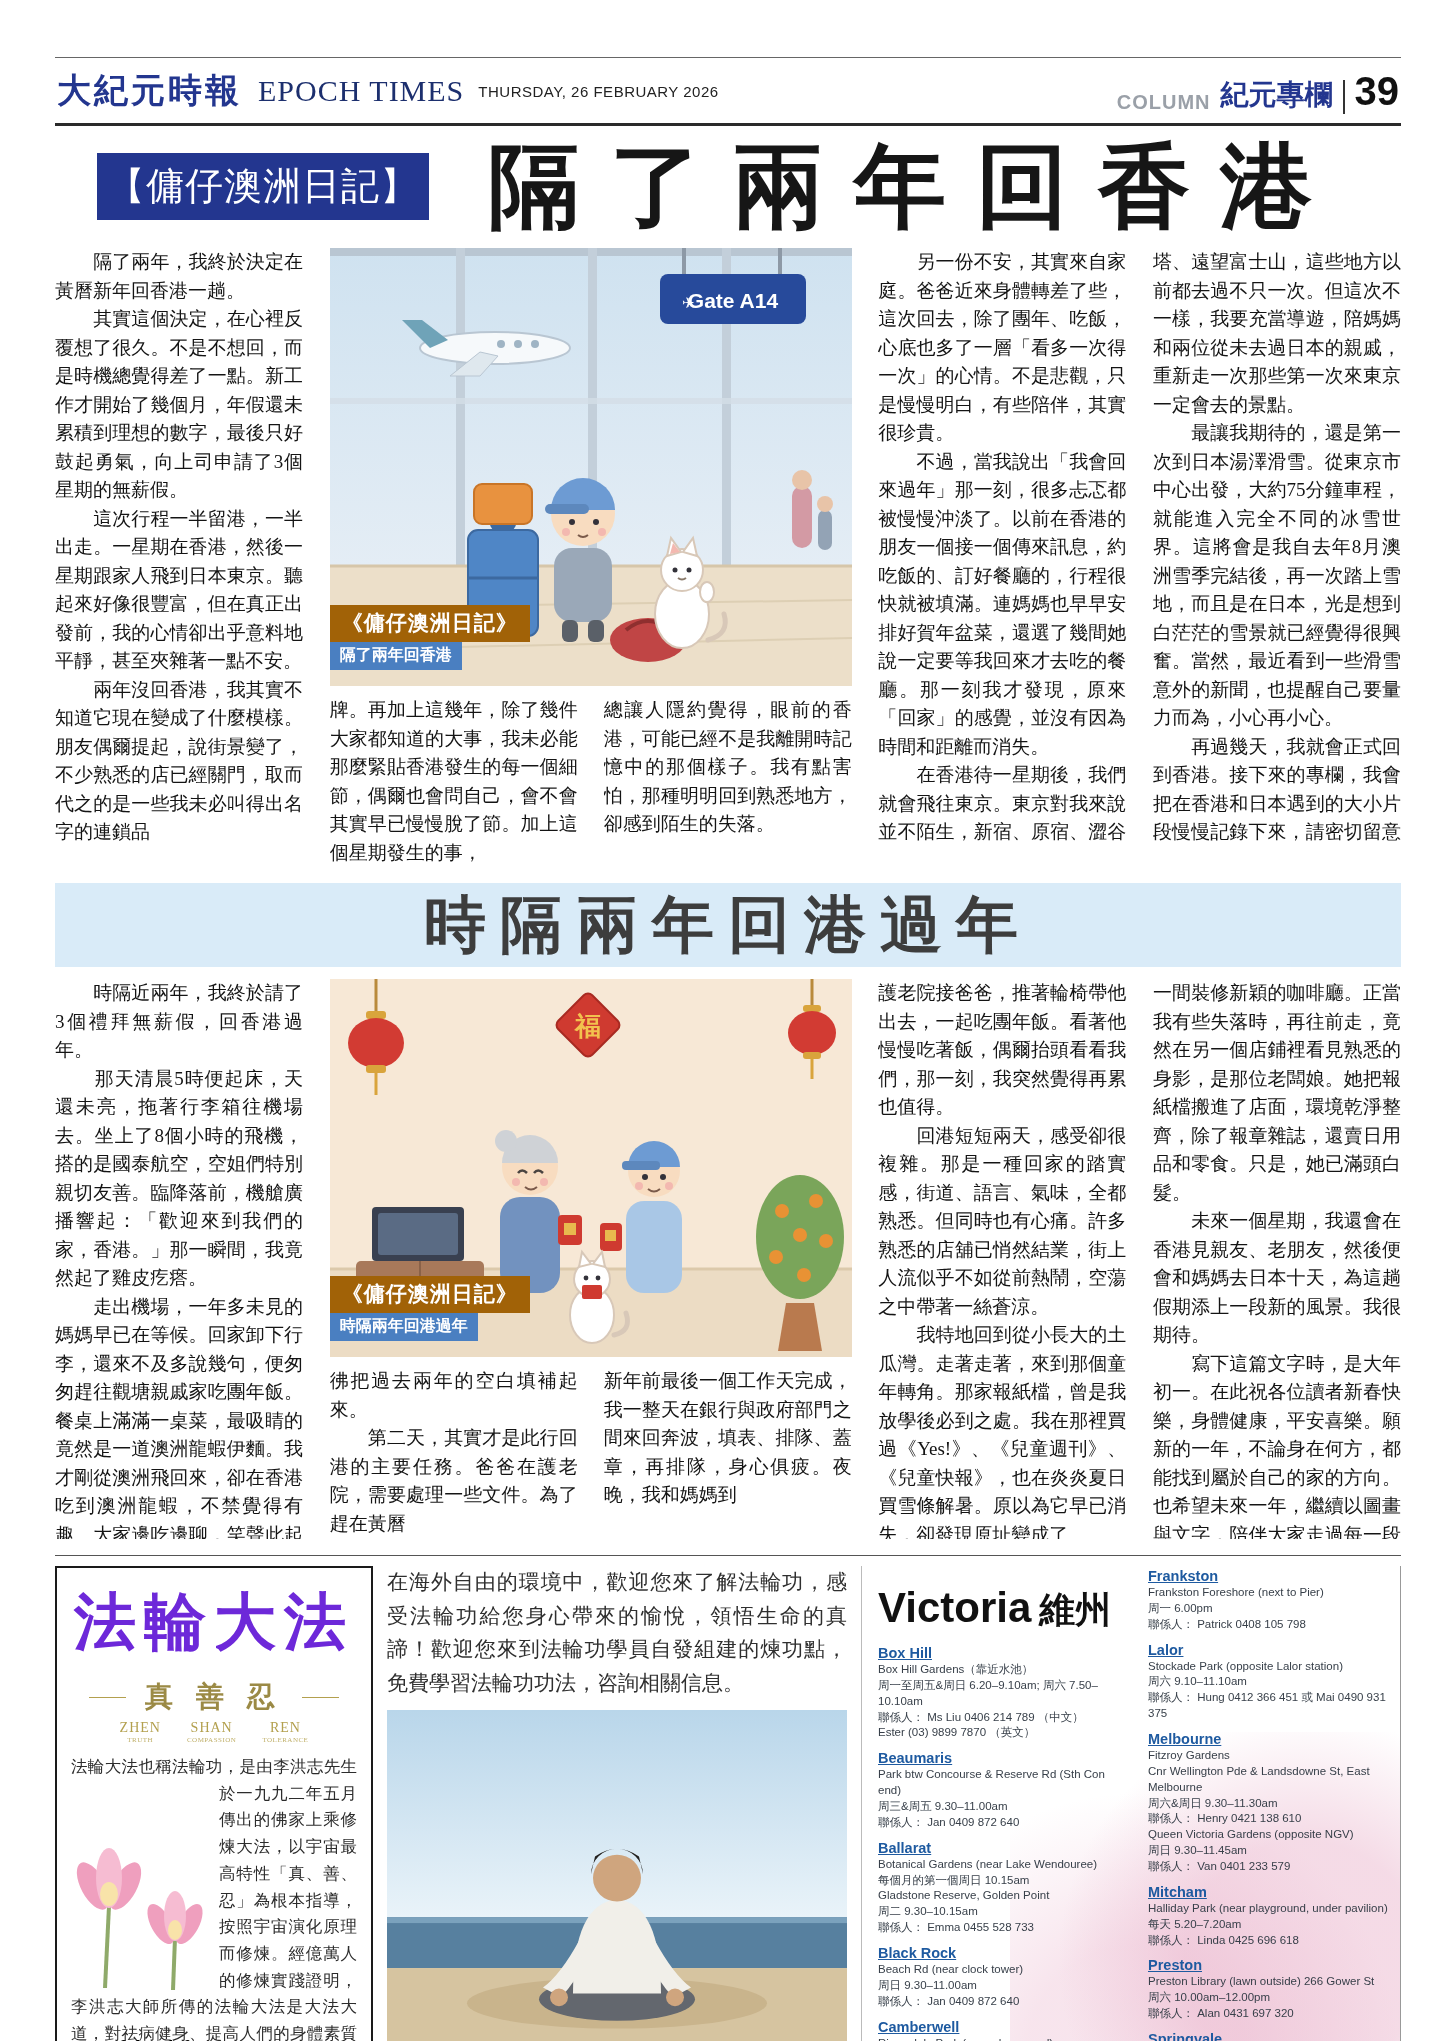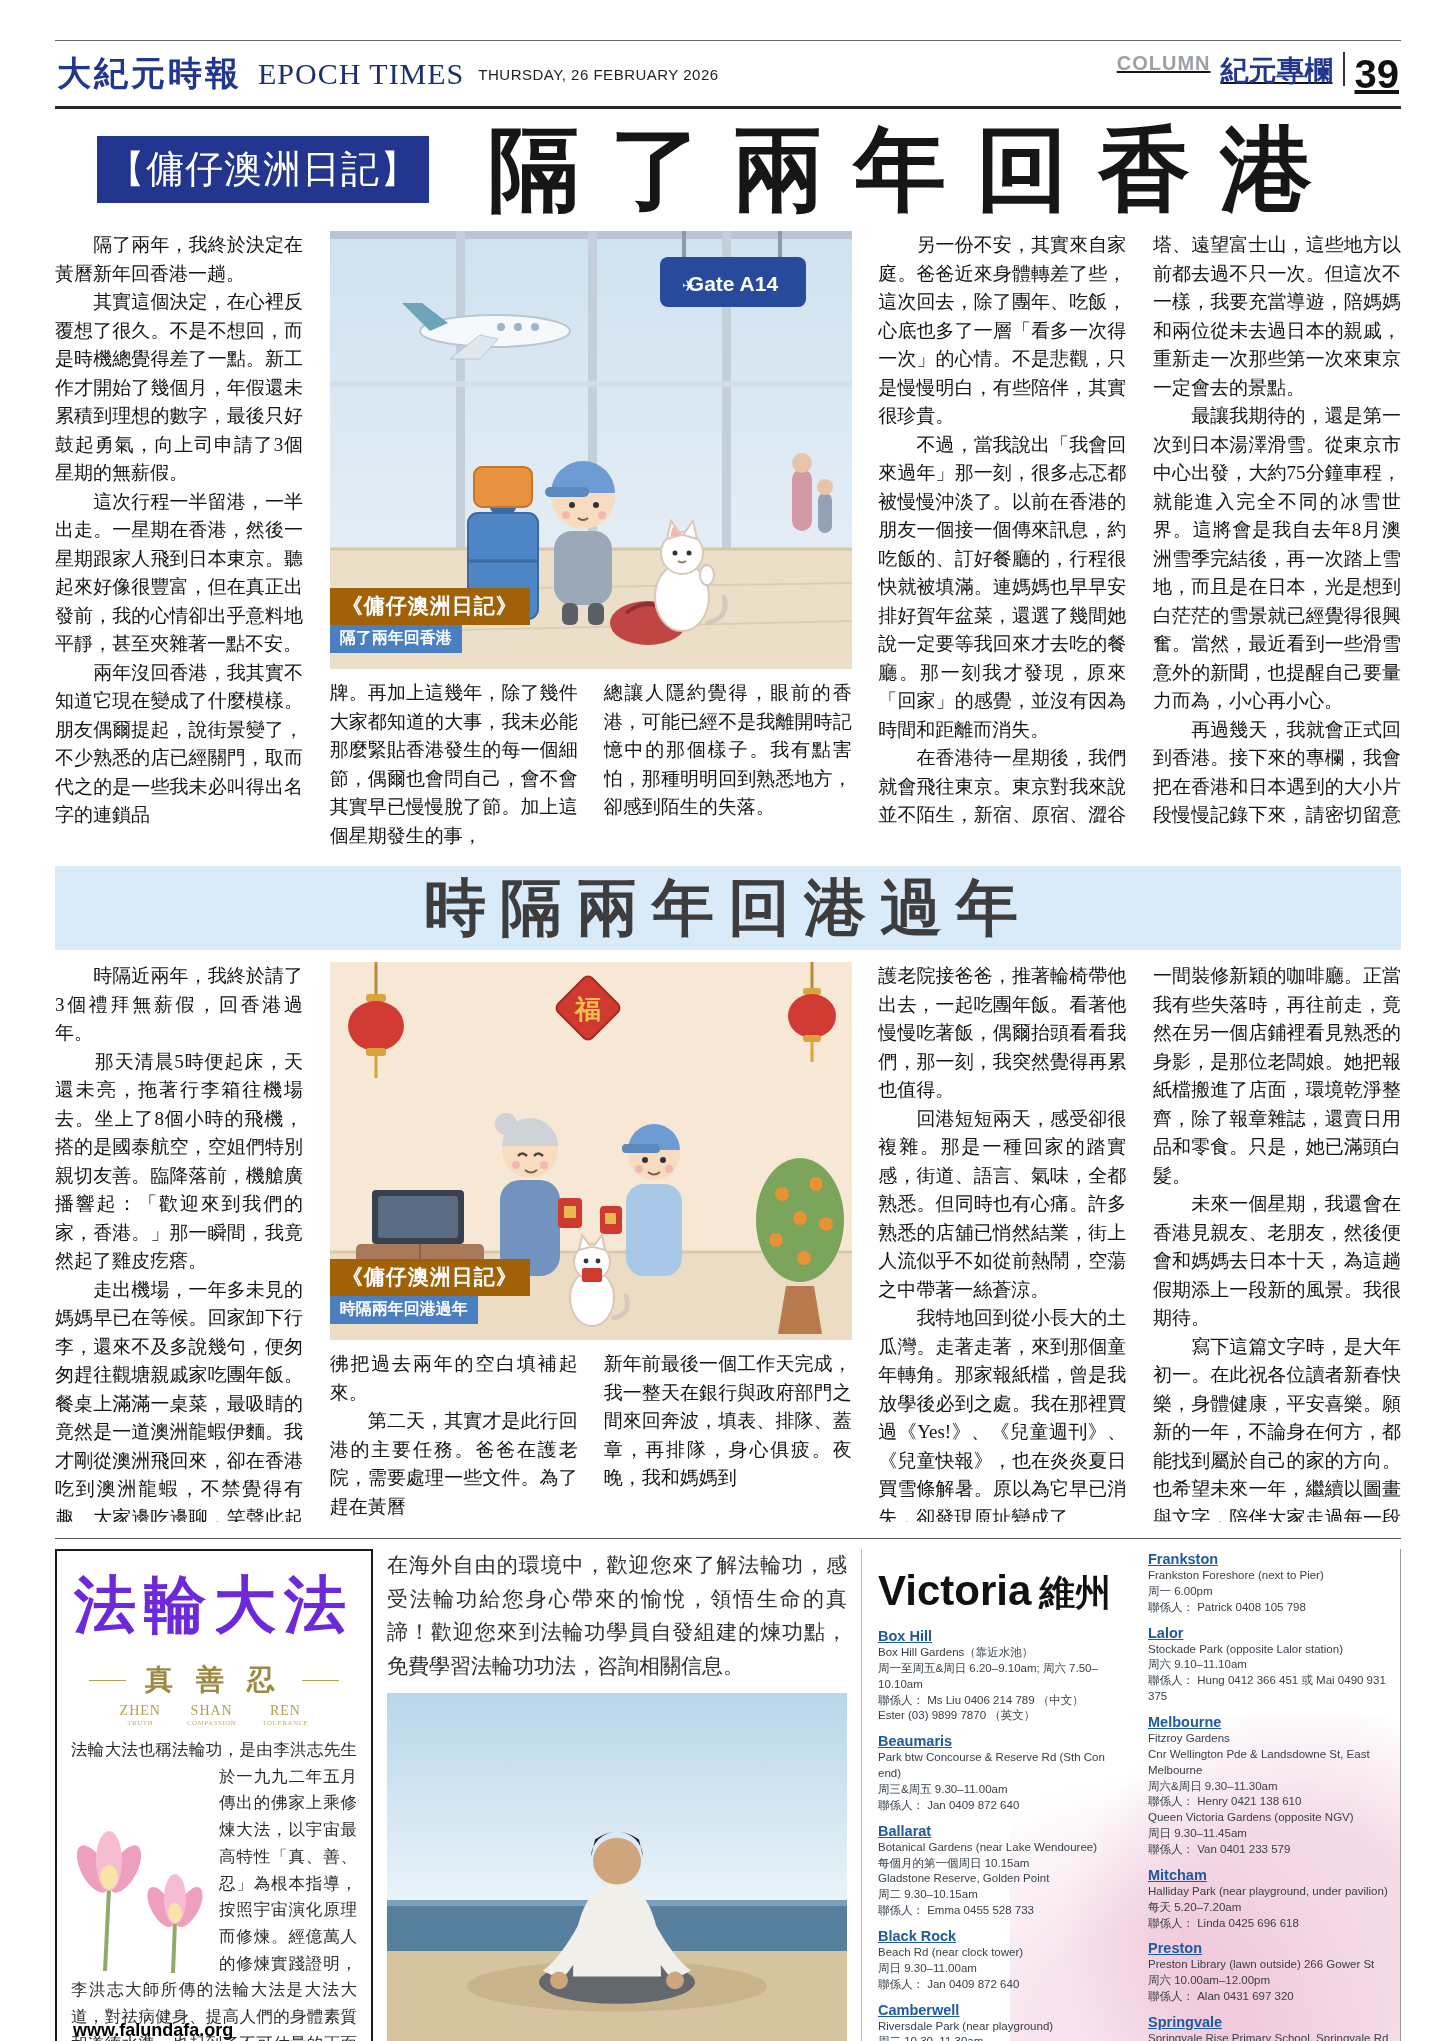--- a/index.html
+++ b/index.html
@@ -1,25 +1,25 @@
 <!DOCTYPE html>
 <html><head>
 <meta charset="utf-8">
 <style>
   html,body{margin:0;padding:0;background:#ffffff;}
   body{width:1456px;height:2041px;overflow:hidden;font-family:"Liberation Serif","DejaVu Serif",serif;color:#141414;}
   .page{padding:0 55px;position:relative;}
 
   
-  .masthead{margin-top:40px;border-top:1px solid #666;border-bottom:3px solid #2a2a2a;
+  .masthead{margin-top:57px;border-top:1px solid #666;border-bottom:3px solid #2a2a2a;
             display:flex;align-items:center;padding:10px 2px 9px;}
   .mh-zh{font-size:34px;font-weight:bold;color:#23368f;letter-spacing:3px;}
   .mh-en{font-size:30px;color:#1c2f6e;letter-spacing:1px;margin-left:16px;font-family:"Liberation Serif",serif;}
   .mh-date{font-size:15px;color:#222;margin-left:14px;letter-spacing:.5px;font-family:"Liberation Sans",sans-serif;}
-  .mh-right{margin-left:auto;display:flex;align-items:flex-start;gap:10px;text-decoration:underline;}
+  .mh-right{margin-left:auto;display:flex;align-items:flex-end;gap:10px;}
   .mh-col-en{font-size:20px;font-weight:bold;color:#9aa0a8;font-family:"Liberation Sans",sans-serif;letter-spacing:1px;}
   .mh-col-zh{font-size:28px;font-weight:bold;color:#23368f;}
   .mh-bar{width:2px;height:34px;background:#333;}
   .mh-page{font-size:40px;font-weight:bold;color:#111;font-family:"Liberation Sans",sans-serif;}
 
   
   .a1-head{display:flex;align-items:center;margin-top:10px;height:100px;}
   .kicker{background:#23368f;color:#fff;font-size:38px;font-weight:normal;padding:8px 10px;margin-left:42px;
           font-family:"Liberation Sans",sans-serif;letter-spacing:1px;}
   .headline1{flex:1;text-align:center;font-size:92px;font-weight:900;color:#161616;letter-spacing:30px;

